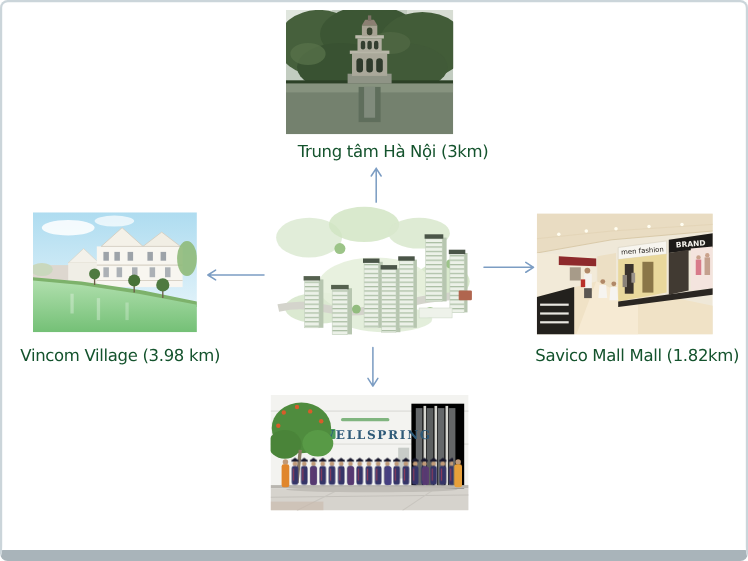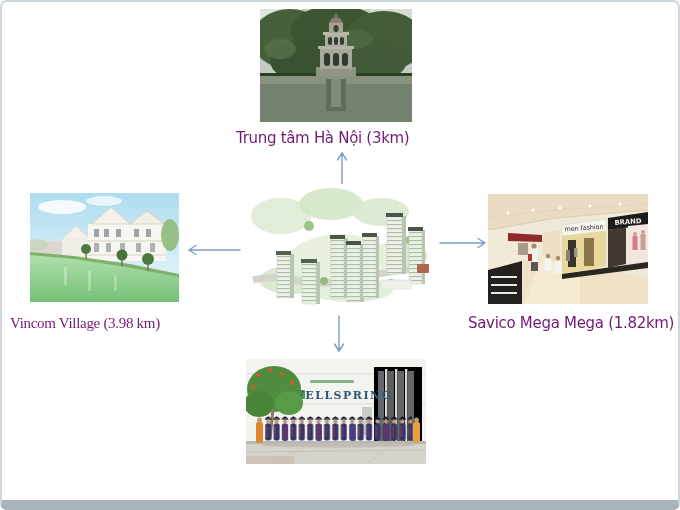--- a/index.html
+++ b/index.html
@@ -5,22 +5,22 @@
   html,body{margin:0;padding:0;background:#ffffff;}
   .slide{
     position:relative;width:680px;height:510px;background:#ffffff;
     box-sizing:border-box;border:2px solid #cbd5da;border-bottom:10px solid #a9b4ba;
     border-radius:7px;overflow:hidden;
     font-family:"DejaVu Sans","Liberation Sans",sans-serif;
   }
   .photo{position:absolute;margin:0;padding:0;}
   .photo svg{display:block;width:100%;height:100%;}
   .label{
-    position:absolute;font-size:15px;line-height:20px;color:#701a75;
-    text-align:left;letter-spacing:-0.3px;white-space:nowrap;
+    position:absolute;font-size:15px;line-height:20px;color:#14532d;
+    text-align:right;letter-spacing:-0.3px;white-space:nowrap;
   }
   .arrow{position:absolute;}
   .arrow svg{display:block;width:100%;height:100%;}
   .arrow path{fill:none;stroke:#7c9dc3;stroke-width:1.4;stroke-linecap:round;}
 </style>
 </head>
 <body>
 
 <div class="slide">
 
@@ -194,21 +194,21 @@
       <g stroke="#6b5d46" stroke-width="1.2">
         <line x1="56" y1="66" x2="56" y2="58"></line>
           <line x1="92" y1="73" x2="92" y2="64"></line>
           <line x1="118" y1="78" x2="118" y2="68"></line>
       </g>
       <circle cx="56" cy="56" r="5" fill="#4e7a40"></circle>
       <circle cx="92" cy="62" r="5.5" fill="#487239"></circle>
       <circle cx="118" cy="66" r="6" fill="#4e7a40"></circle>
     </svg>
   </figure>
-  <div class="label" style="left:8px;top:311px;width:190px;font-family:Liberation Serif, serif;">Vincom Village (3.98 km)</div>
+  <div class="label" style="left:8px;top:311px;width:190px;">Vincom Village (3.98 km)</div>
 
   <figure class="photo" style="left:486px;top:192px;width:160px;height:110px;">
     <svg viewBox="0 0 160 110" preserveAspectRatio="none">
       <rect width="160" height="110" fill="#efe8d8"></rect>
       <path d="M0,0 H160 V16 L68,24 0,36 Z" fill="#e9dcc2"></path>
       <path d="M0,36 L68,24 160,16" stroke="#d6c6a4" stroke-width=".8" fill="none"></path>
       <path d="M0,23 L68,16 160,10" stroke="#e2d4b6" stroke-width=".8" fill="none"></path>
       <g fill="#fffdf0">
         <circle cx="20" cy="19" r="1.6"></circle>
           <circle cx="45" cy="16" r="1.6"></circle>
@@ -247,21 +247,21 @@
         <rect x="40" y="60" width="4" height="7" fill="#b8302a"></rect>
         <circle cx="60" cy="62" r="2.2" fill="#b08868"></circle>
         <path d="M57,65 L63,65 64,77 56,77 Z" fill="#f6f4f0"></path>
         <circle cx="70" cy="64" r="2.2" fill="#b08868"></circle>
         <path d="M67,67 L73,67 74,79 66,79 Z" fill="#f6f4f0"></path>
         <rect x="78" y="56" width="4" height="11" fill="#8a8278"></rect>
         <rect x="86" y="54" width="3.4" height="9" fill="#9a928a"></rect>
       </g>
     </svg>
   </figure>
-  <div class="label" style="left:466px;top:311px;width:204px;">Savico Mega Mega (1.82km)</div>
+  <div class="label" style="left:466px;top:311px;width:204px;">Savico Mall Mall (1.82km)</div>
 
   <figure class="photo" style="left:244px;top:357px;width:180px;height:105px;">
     <svg viewBox="0 0 180 105" preserveAspectRatio="none">
       <defs>
         <pattern id="grads" x="18" y="56" width="8.4" height="30" patternUnits="userSpaceOnUse">
           <path d="M0.8,3.6 L7.6,3.6 L4.2,1.2 Z" fill="#15152a"></path>
           <rect x="1" y="3.4" width="6.4" height="1.3" fill="#1a1a30"></rect>
           <circle cx="4.2" cy="6.6" r="2.1" fill="#c09a78"></circle>
           <rect x="1.2" y="8.6" width="6" height="17" rx="2" fill="#353568"></rect>
           <rect x="2.4" y="11" width="1.1" height="11" fill="#8a3a5a"></rect>

